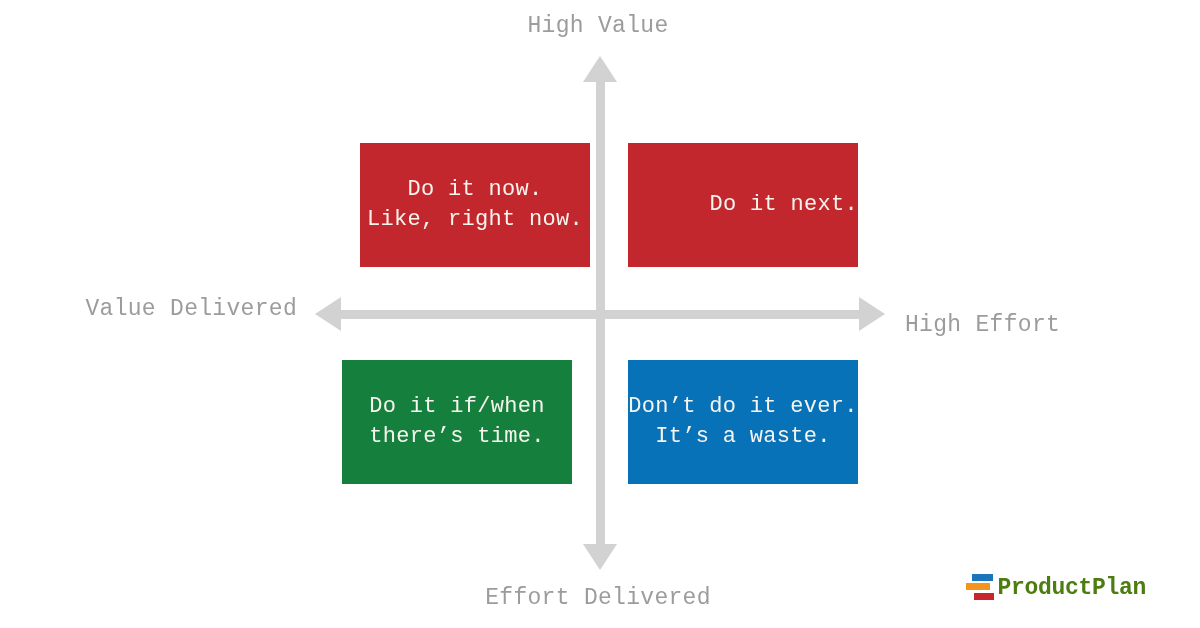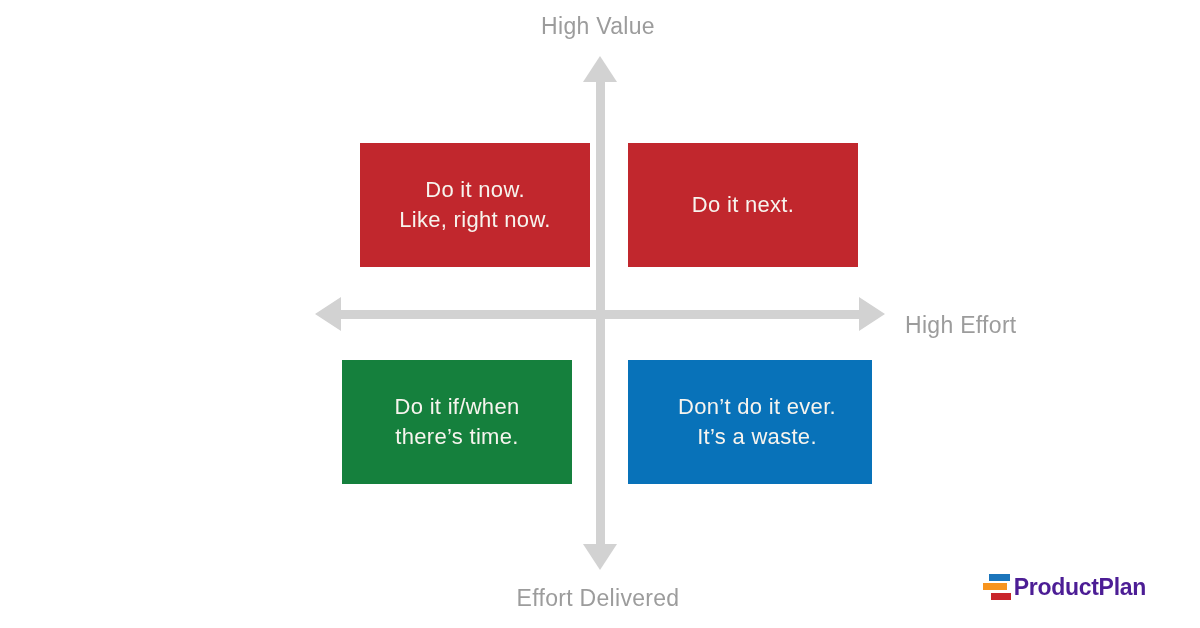--- a/index.html
+++ b/index.html
@@ -2,21 +2,21 @@
 <html><head>
 <meta charset="utf-8">
 <style>
   html, body { margin: 0; padding: 0; background: #ffffff; }
   .canvas {
     position: relative;
     width: 1200px;
     height: 628px;
     background: #ffffff;
     overflow: hidden;
-    font-family: Liberation Sans, sans-serif;
+    font-family: Liberation Mono, monospace;
   }
 
   
   .axis-shaft-v {
     position: absolute;
     left: 596px; top: 78px;
     width: 9px; height: 468px;
     background: #d2d2d2;
   }
   .axis-shaft-h {
@@ -74,65 +74,66 @@
     align-items: center;
     color: #f7f4ee;
     font-size: 22px;
     line-height: 30px;
     letter-spacing: 0.3px;
     text-align: center;
   }
   .q-tl { left: 342px; top: 143px; margin-left: 18px; }
   .q-tr { left: 628px; top: 143px; }
   .q-bl { left: 342px; top: 360px; }
-  .q-br { left: 628px; top: 360px; padding-left: 14px; }
+  .q-br { left: 628px; top: 360px; }
   .q-line { display: block; }
 
   
   .logo {
     position: absolute;
     right: 54px; top: 574px;
     display: flex;
     align-items: center;
     gap: 3px;
   }
   .logo-icon { position: relative; width: 28px; height: 27px; }
   .logo-bar { position: absolute; }
   .logo-bar-blue   { left: 6px; top: 0px;  width: 21px; height: 7px; background: #1b75bb; }
   .logo-bar-orange { left: 0px; top: 9px;  width: 24px; height: 7px; background: #f7941e; }
   .logo-bar-red    { left: 8px; top: 19px; width: 20px; height: 7px; background: #c9252c; }
   .logo-text {
-    color: #4c1d95;
+    color: #4d7c0f;
     font-size: 23px;
     font-weight: 700;
     letter-spacing: -0.3px;
   }
 </style>
 </head>
 <body>
 
 <div class="canvas">
 
   <div class="axis-shaft-v"></div>
   <div class="axis-shaft-h"></div>
   <div class="arrowhead arrow-up"></div>
   <div class="arrowhead arrow-down"></div>
   <div class="arrowhead arrow-left"></div>
   <div class="arrowhead arrow-right"></div>
 
   <div class="axis-label label-top">High Value</div>
   <div class="axis-label label-bottom">Effort Delivered</div>
+  <div class="axis-label label-left">Value Delivered</div>
   <div class="axis-label label-right">High Effort</div>
 
   <div class="quadrant q-tl" style="background-color: rgb(193, 39, 45);">
     <span class="q-line">Do it now.</span>
     <span class="q-line">Like, right now.</span>
   </div>
 
-  <div class="quadrant q-tr" style="background-color: rgb(193, 39, 45);">
+  <div class="quadrant q-tr" style="background-color: rgb(193, 39, 45); align-items: flex-end;">
     <span class="q-line">Do it next.</span>
   </div>
 
   <div class="quadrant q-bl" style="background-color: #15803d;">
     <span class="q-line">Do it if/when</span>
     <span class="q-line">there’s time.</span>
   </div>
 
   <div class="quadrant q-br" style="background-color: rgb(8, 114, 185);">
     <span class="q-line">Don’t do it ever.</span>

